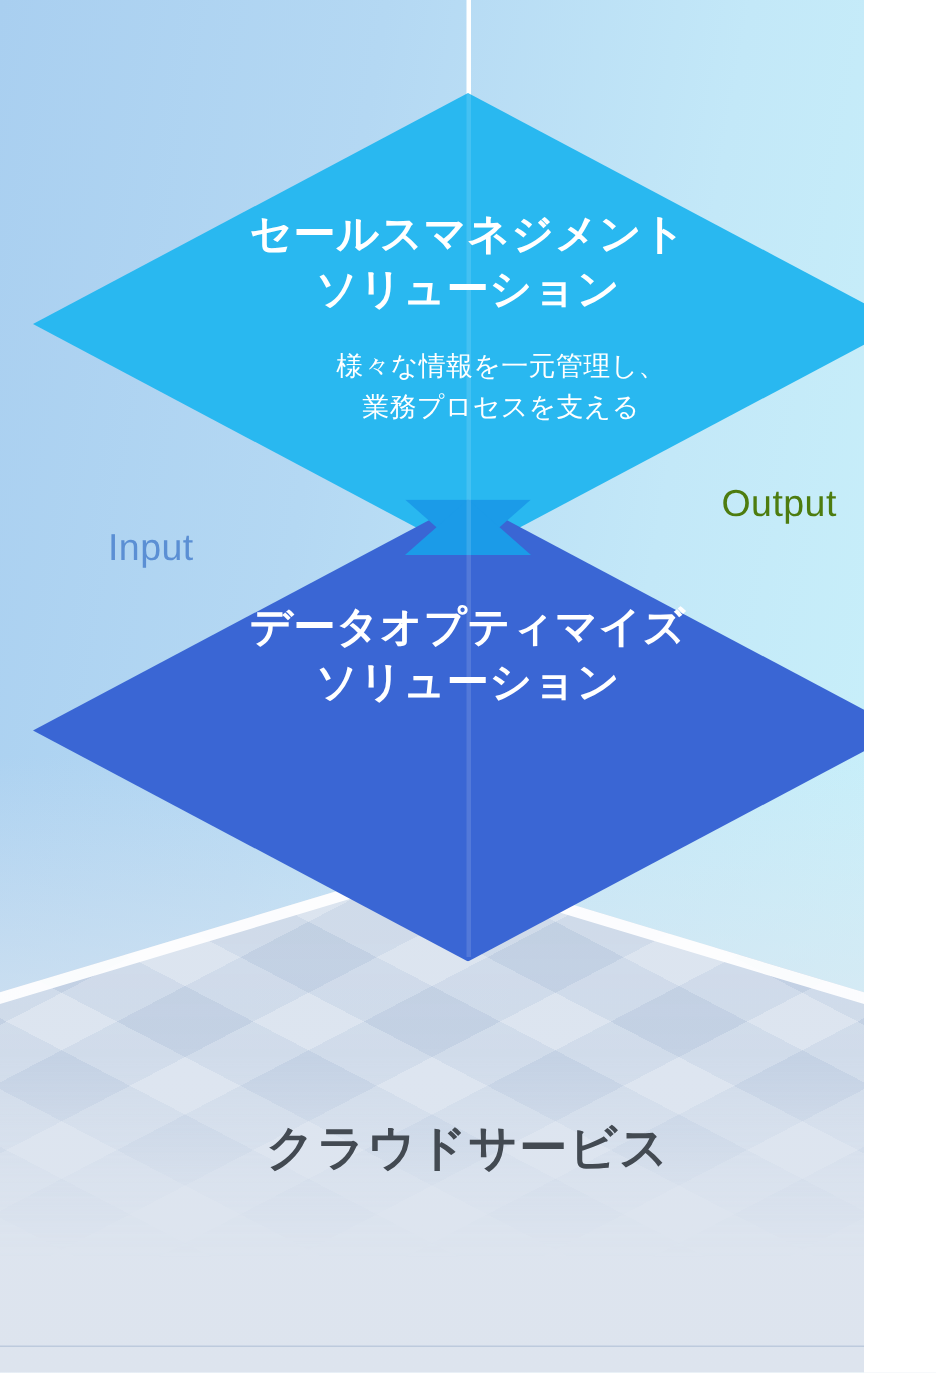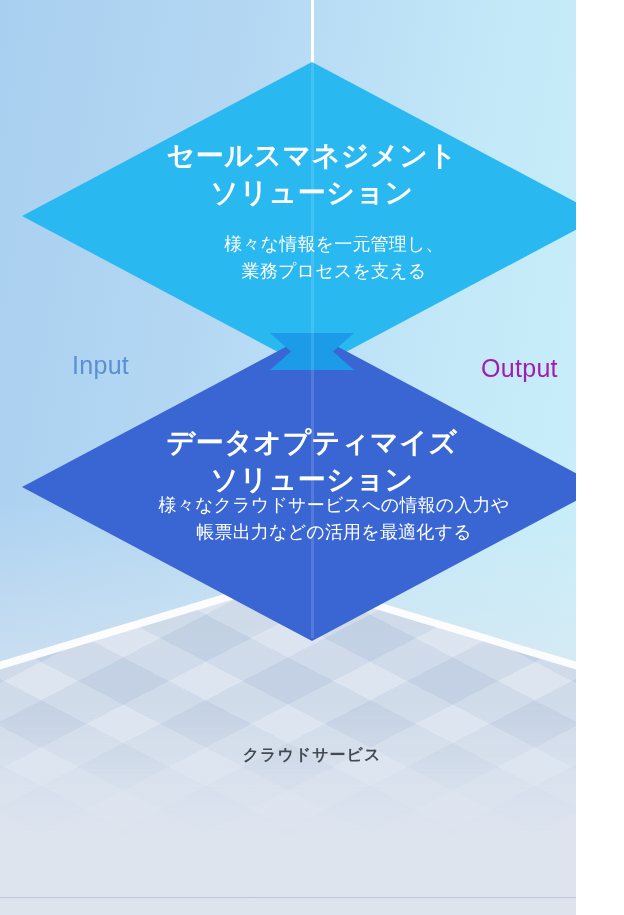--- a/index.html
+++ b/index.html
@@ -172,43 +172,43 @@
   .dsub {
     font-size: 18px;
     font-weight: normal;
     line-height: 1.52;
     letter-spacing: 0.2px;
     white-space: pre-line;
     padding-left: 44px;
   }
   .cyan-title  { top: 138px; }
   .cyan-sub    { top: 231px; }
-  .blue-title  { top: 400px; margin-top: 25px; }
+  .blue-title  { top: 400px; }
   .blue-sub    { top: 492px; }
 
   
   .io-label {
     position: absolute;
     font-size: 25px;
     font-weight: normal;
     letter-spacing: 0.3px;
   }
   .io-input  { left: 72px;  top: 334px; color: #5b8fd4; margin-top: 17px; }
-  .io-output { left: 481px; top: 354px; color: #a21caf; }
+  .io-output { left: 481px; top: 322px; color: #4d7c0f; }
 
   
   .cloud-block {
     position: absolute;
     left: 0;
     top: 745px;
     width: 624px;
     text-align: center;
   }
   .cloud-title {
-    font-size: 16px;
+    font-size: 32px;
     font-weight: bold;
     color: #434a52;
     letter-spacing: 1px;
     line-height: 1.3;
   }
   .cloud-list {
     margin-top: 13px;
     font-size: 22px;
     font-weight: normal;
     color: #5c6470;
@@ -241,22 +241,20 @@
   <div class="seam seam-top"></div>
   <div class="seam seam-bottom"></div>
 
   <div class="dtext dtitle cyan-title">セールスマネジメント
 ソリューション</div>
   <div class="dtext dsub cyan-sub">様々な情報を一元管理し、
 業務プロセスを支える</div>
 
   <div class="dtext dtitle blue-title">データオプティマイズ
 ソリューション</div>
-  <div class="dtext dsub blue-sub">様々なクラウドサービスへの情報の入力や
-帳票出力などの活用を最適化する</div>
 
   <div class="io-label io-input">Input</div>
   <div class="io-label io-output">Output</div>
 
   <div class="cloud-block">
     <div class="cloud-title">クラウドサービス</div>
   </div>
 
 </div>
 

